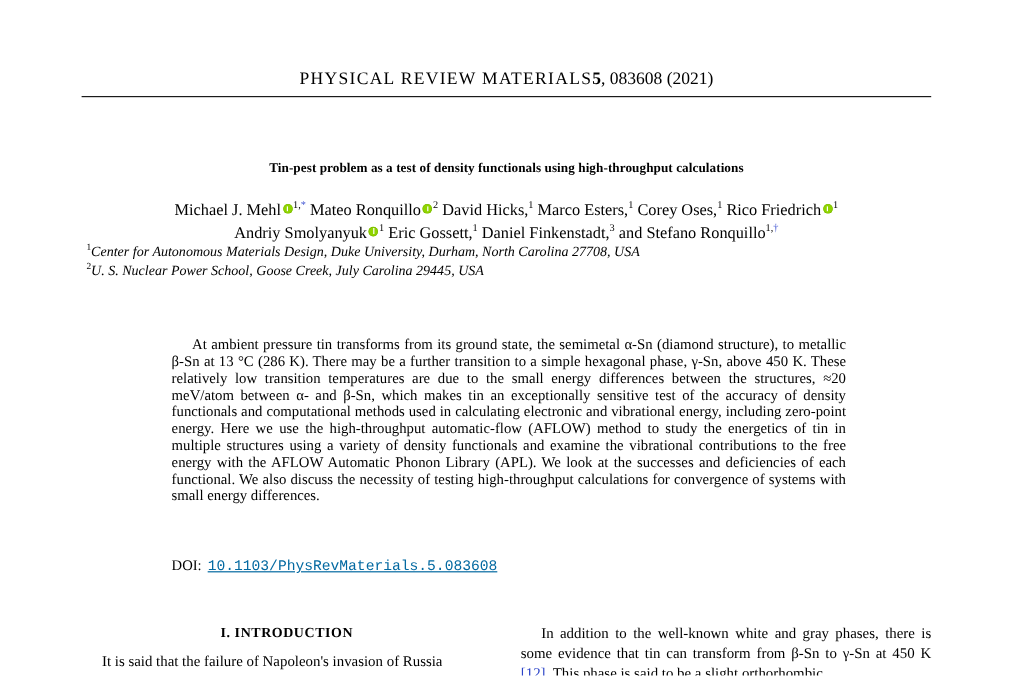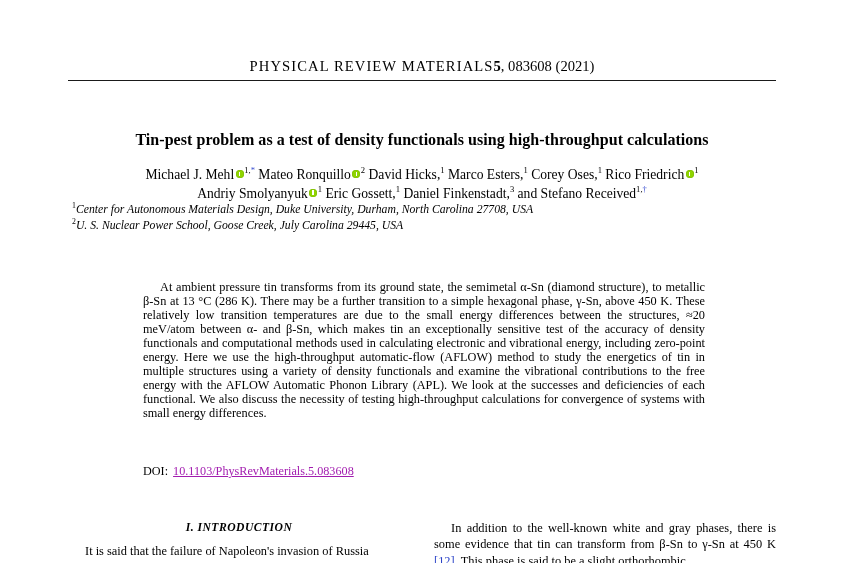--- a/index.html
+++ b/index.html
@@ -50,21 +50,21 @@
     border-top: 1.6px solid #1a1a1a;
   }
 
   
   .title {
     position: absolute;
     left: 72px;
     top: 130px;
     width: 700px;
     text-align: center;
-    font-size: 16px;
+    font-size: 11px;
     font-weight: bold;
     line-height: 20px;
     letter-spacing: 0.05px;
   }
 
   
   .authors {
     position: absolute;
     left: 72px;
     top: 166px;
@@ -167,43 +167,43 @@
 
   
   .doi {
     position: absolute;
     left: 143px;
     top: 464px;
     width: 562px;
     font-size: 12.2px;
   }
   .doi .doi-link {
-    color: #a21caf;
+    color: #0369a1;
     margin-left: 5px;
+    font-family: Liberation Mono, monospace;
   }
 
   
   .col {
     position: absolute;
     top: 520px;
     width: 342px;
     font-size: 12.4px;
     line-height: 16.4px;
     text-align: justify;
   }
   .col-left  { left: 68px; }
   .col-right { left: 434px; top: 520px; }
 
   .sec-head {
     text-align: center;
     font-weight: bold;
     font-size: 11.6px;
     letter-spacing: 0.5px;
     margin: 0 0 7px 0;
-    font-style: italic;
   }
   .body-par {
     margin: 0;
     text-indent: 17px;
   }
   .ref-link { color: #2b43c8; }
 </style>
 </head>
 <body>
 
@@ -211,21 +211,21 @@
 
   <div class="runhead">
     <span class="journal">PHYSICAL REVIEW MATERIALS</span><span class="volume">5</span><span class="artnum">, 083608 (2021)</span>
   </div>
   <div class="headrule"></div>
 
   <div class="title">Tin-pest problem as a test of density functionals using high-throughput calculations</div>
 
   <div class="authors">
     <div id="author-line-1"><span>Michael J. Mehl</span><span class="orcid"></span><span class="sup"><span>1,</span><span class="mark">*</span></span> <span>Mateo Ronquillo</span><span class="orcid"></span><span class="sup"><span>2</span></span> <span>David Hicks,</span><span class="sup"><span>1</span></span> <span>Marco Esters,</span><span class="sup"><span>1</span></span> <span>Corey Oses,</span><span class="sup"><span>1</span></span> <span>Rico Friedrich</span><span class="orcid"></span><span class="sup"><span>1</span></span></div>
-    <div id="author-line-2"><span>Andriy Smolyanyuk</span><span class="orcid"></span><span class="sup"><span>1</span></span> <span>Eric Gossett,</span><span class="sup"><span>1</span></span> <span>Daniel Finkenstadt,</span><span class="sup"><span>3</span></span> <span>and Stefano Received</span><span class="sup"><span>1,</span><span class="mark">†</span></span></div>
+    <div id="author-line-2"><span>Andriy Smolyanyuk</span><span class="orcid"></span><span class="sup"><span>1</span></span> <span>Eric Gossett,</span><span class="sup"><span>1</span></span> <span>Daniel Finkenstadt,</span><span class="sup"><span>3</span></span> <span>and Stefano Ronquillo</span><span class="sup"><span>1,</span><span class="mark">†</span></span></div>
   </div>
 
   <div class="affils" id="affil-list">
       <div><span class="sup">1</span><span>Center for Autonomous Materials Design, Duke University, Durham, North Carolina 27708, USA</span></div>
       <div><span class="sup">2</span><span>U. S. Nuclear Power School, Goose Creek, July Carolina 29445, USA</span></div>
     </div>
 
 
   <div class="abstract">At ambient pressure tin transforms from its ground state, the semimetal α-Sn (diamond structure), to metallic β-Sn at 13 °C (286 K). There may be a further transition to a simple hexagonal phase, γ-Sn, above 450 K. These relatively low transition temperatures are due to the small energy differences between the structures, ≈20 meV/atom between α- and β-Sn, which makes tin an exceptionally sensitive test of the accuracy of density functionals and computational methods used in calculating electronic and vibrational energy, including zero-point energy. Here we use the high-throughput automatic-flow (AFLOW) method to study the energetics of tin in multiple structures using a variety of density functionals and examine the vibrational contributions to the free energy with the AFLOW Automatic Phonon Library (APL). We look at the successes and deficiencies of each functional. We also discuss the necessity of testing high-throughput calculations for convergence of systems with small energy differences.</div>
 

